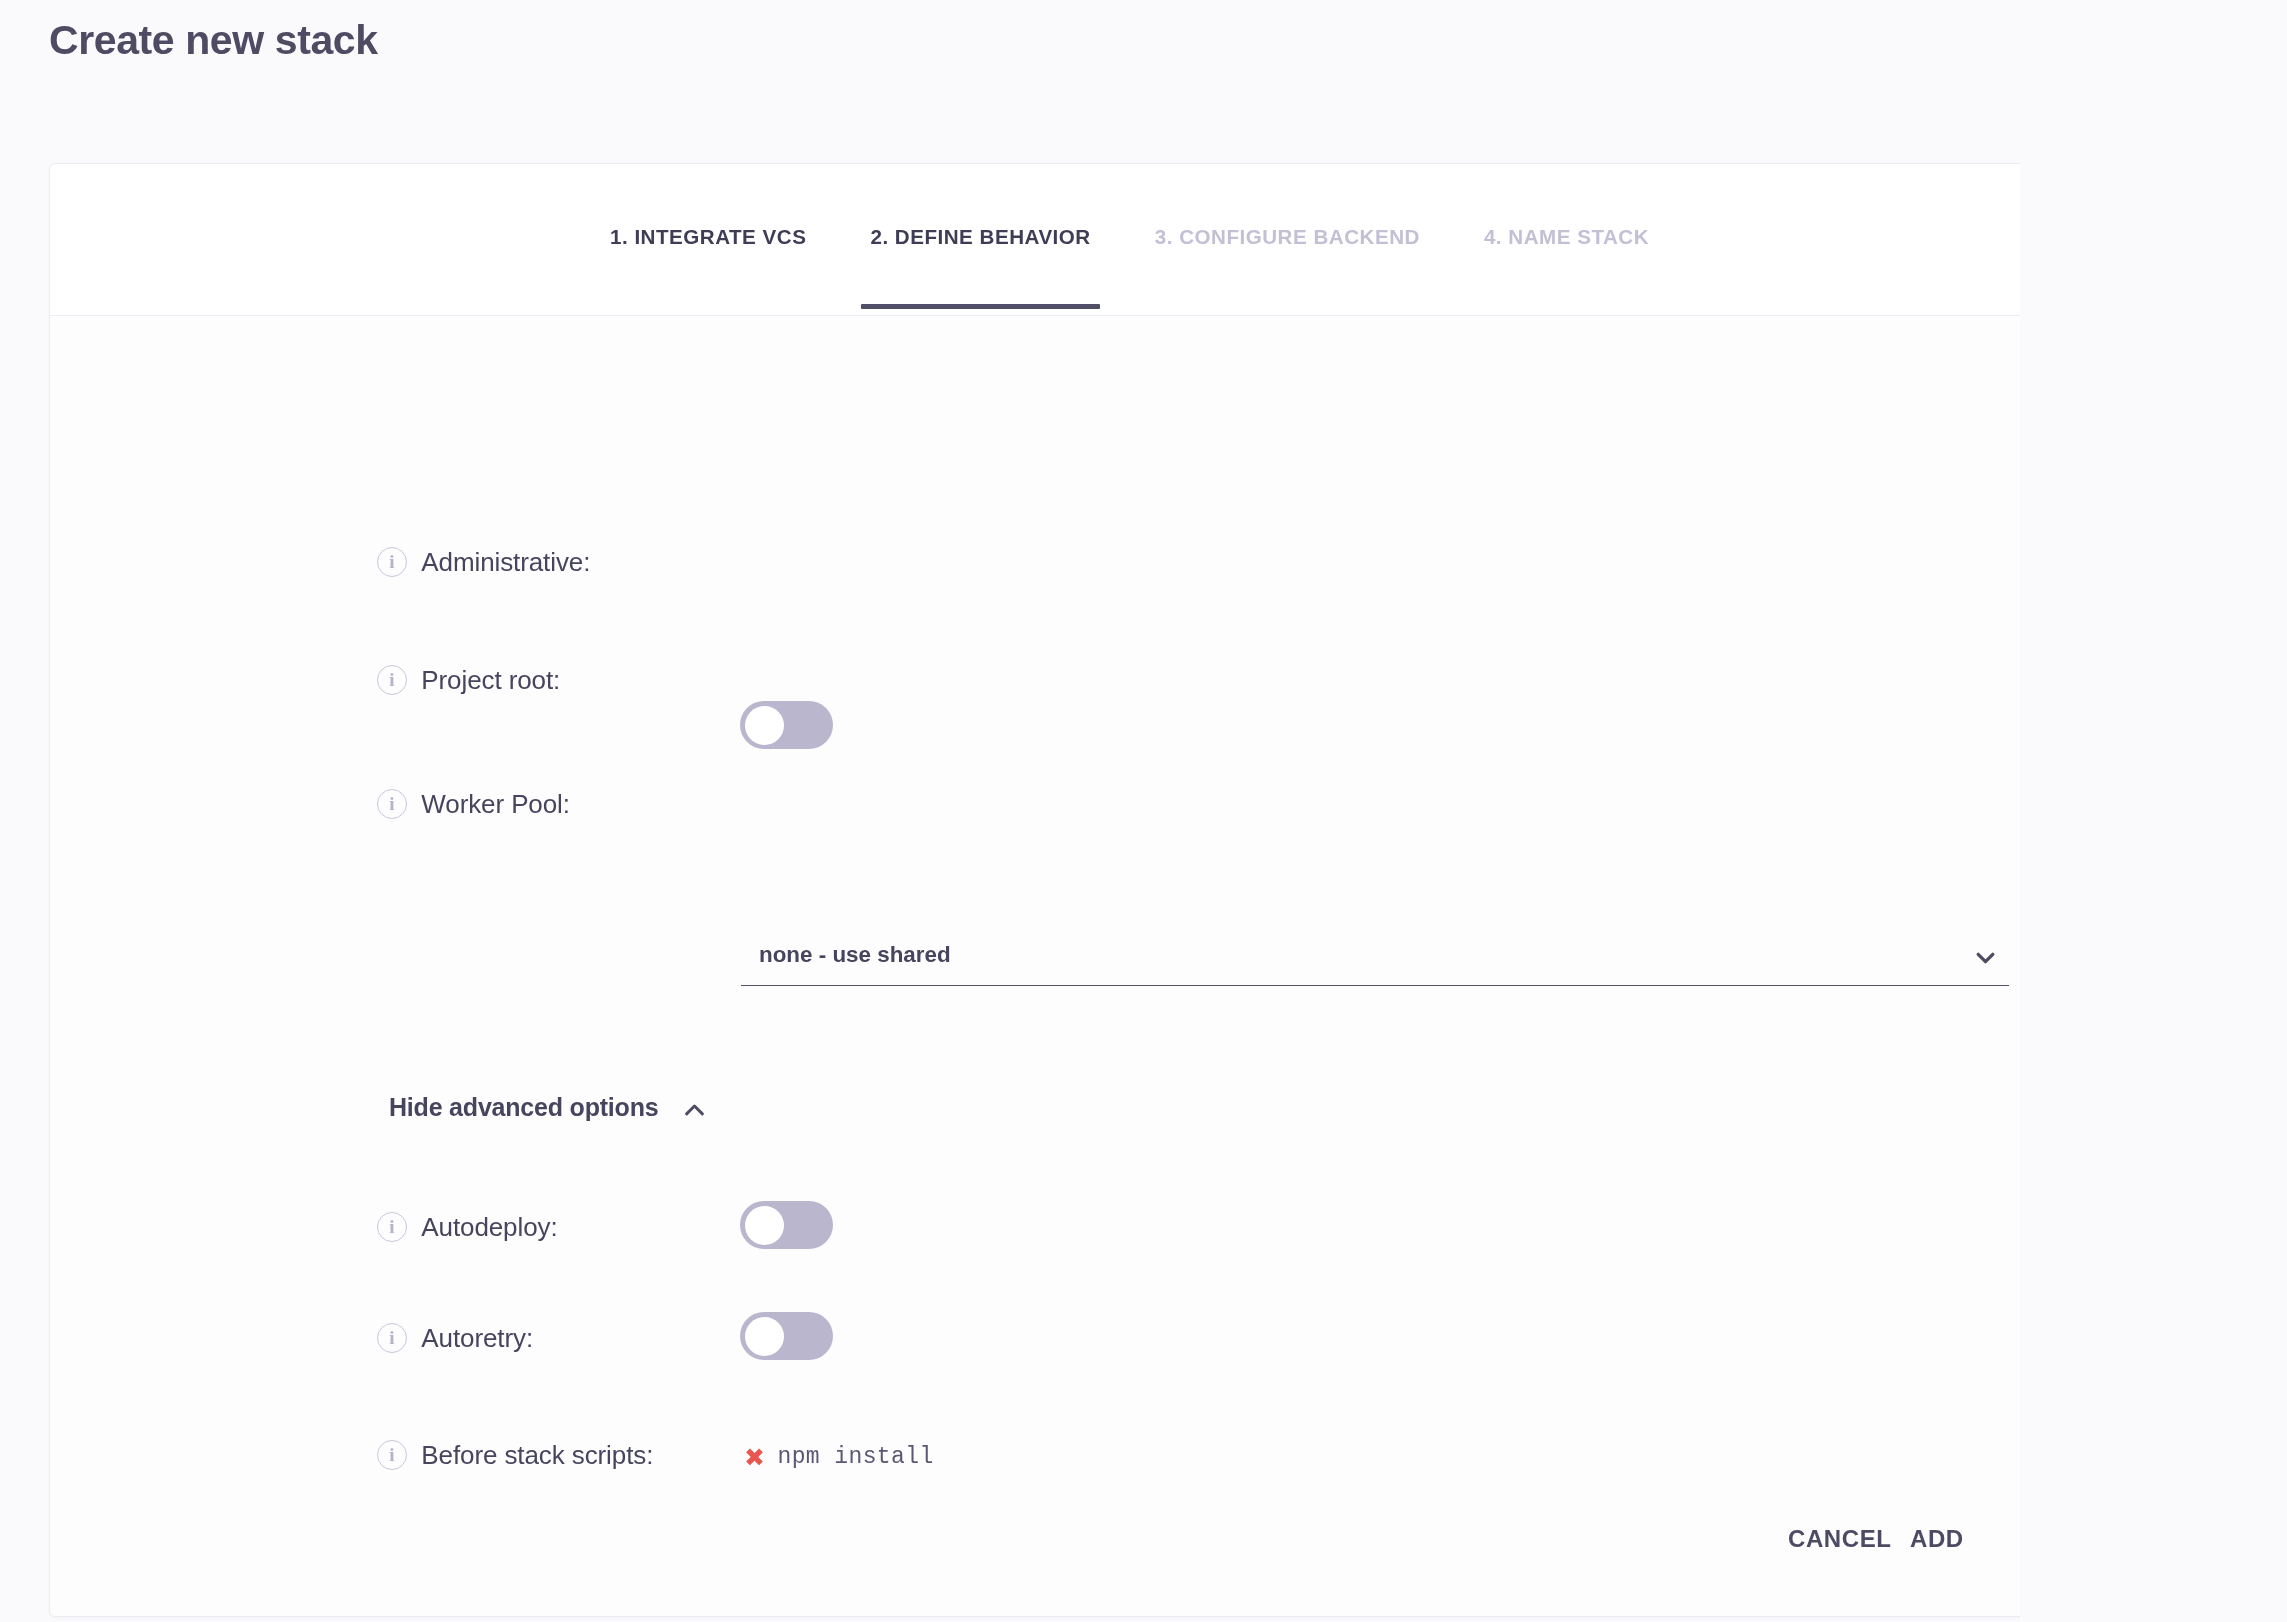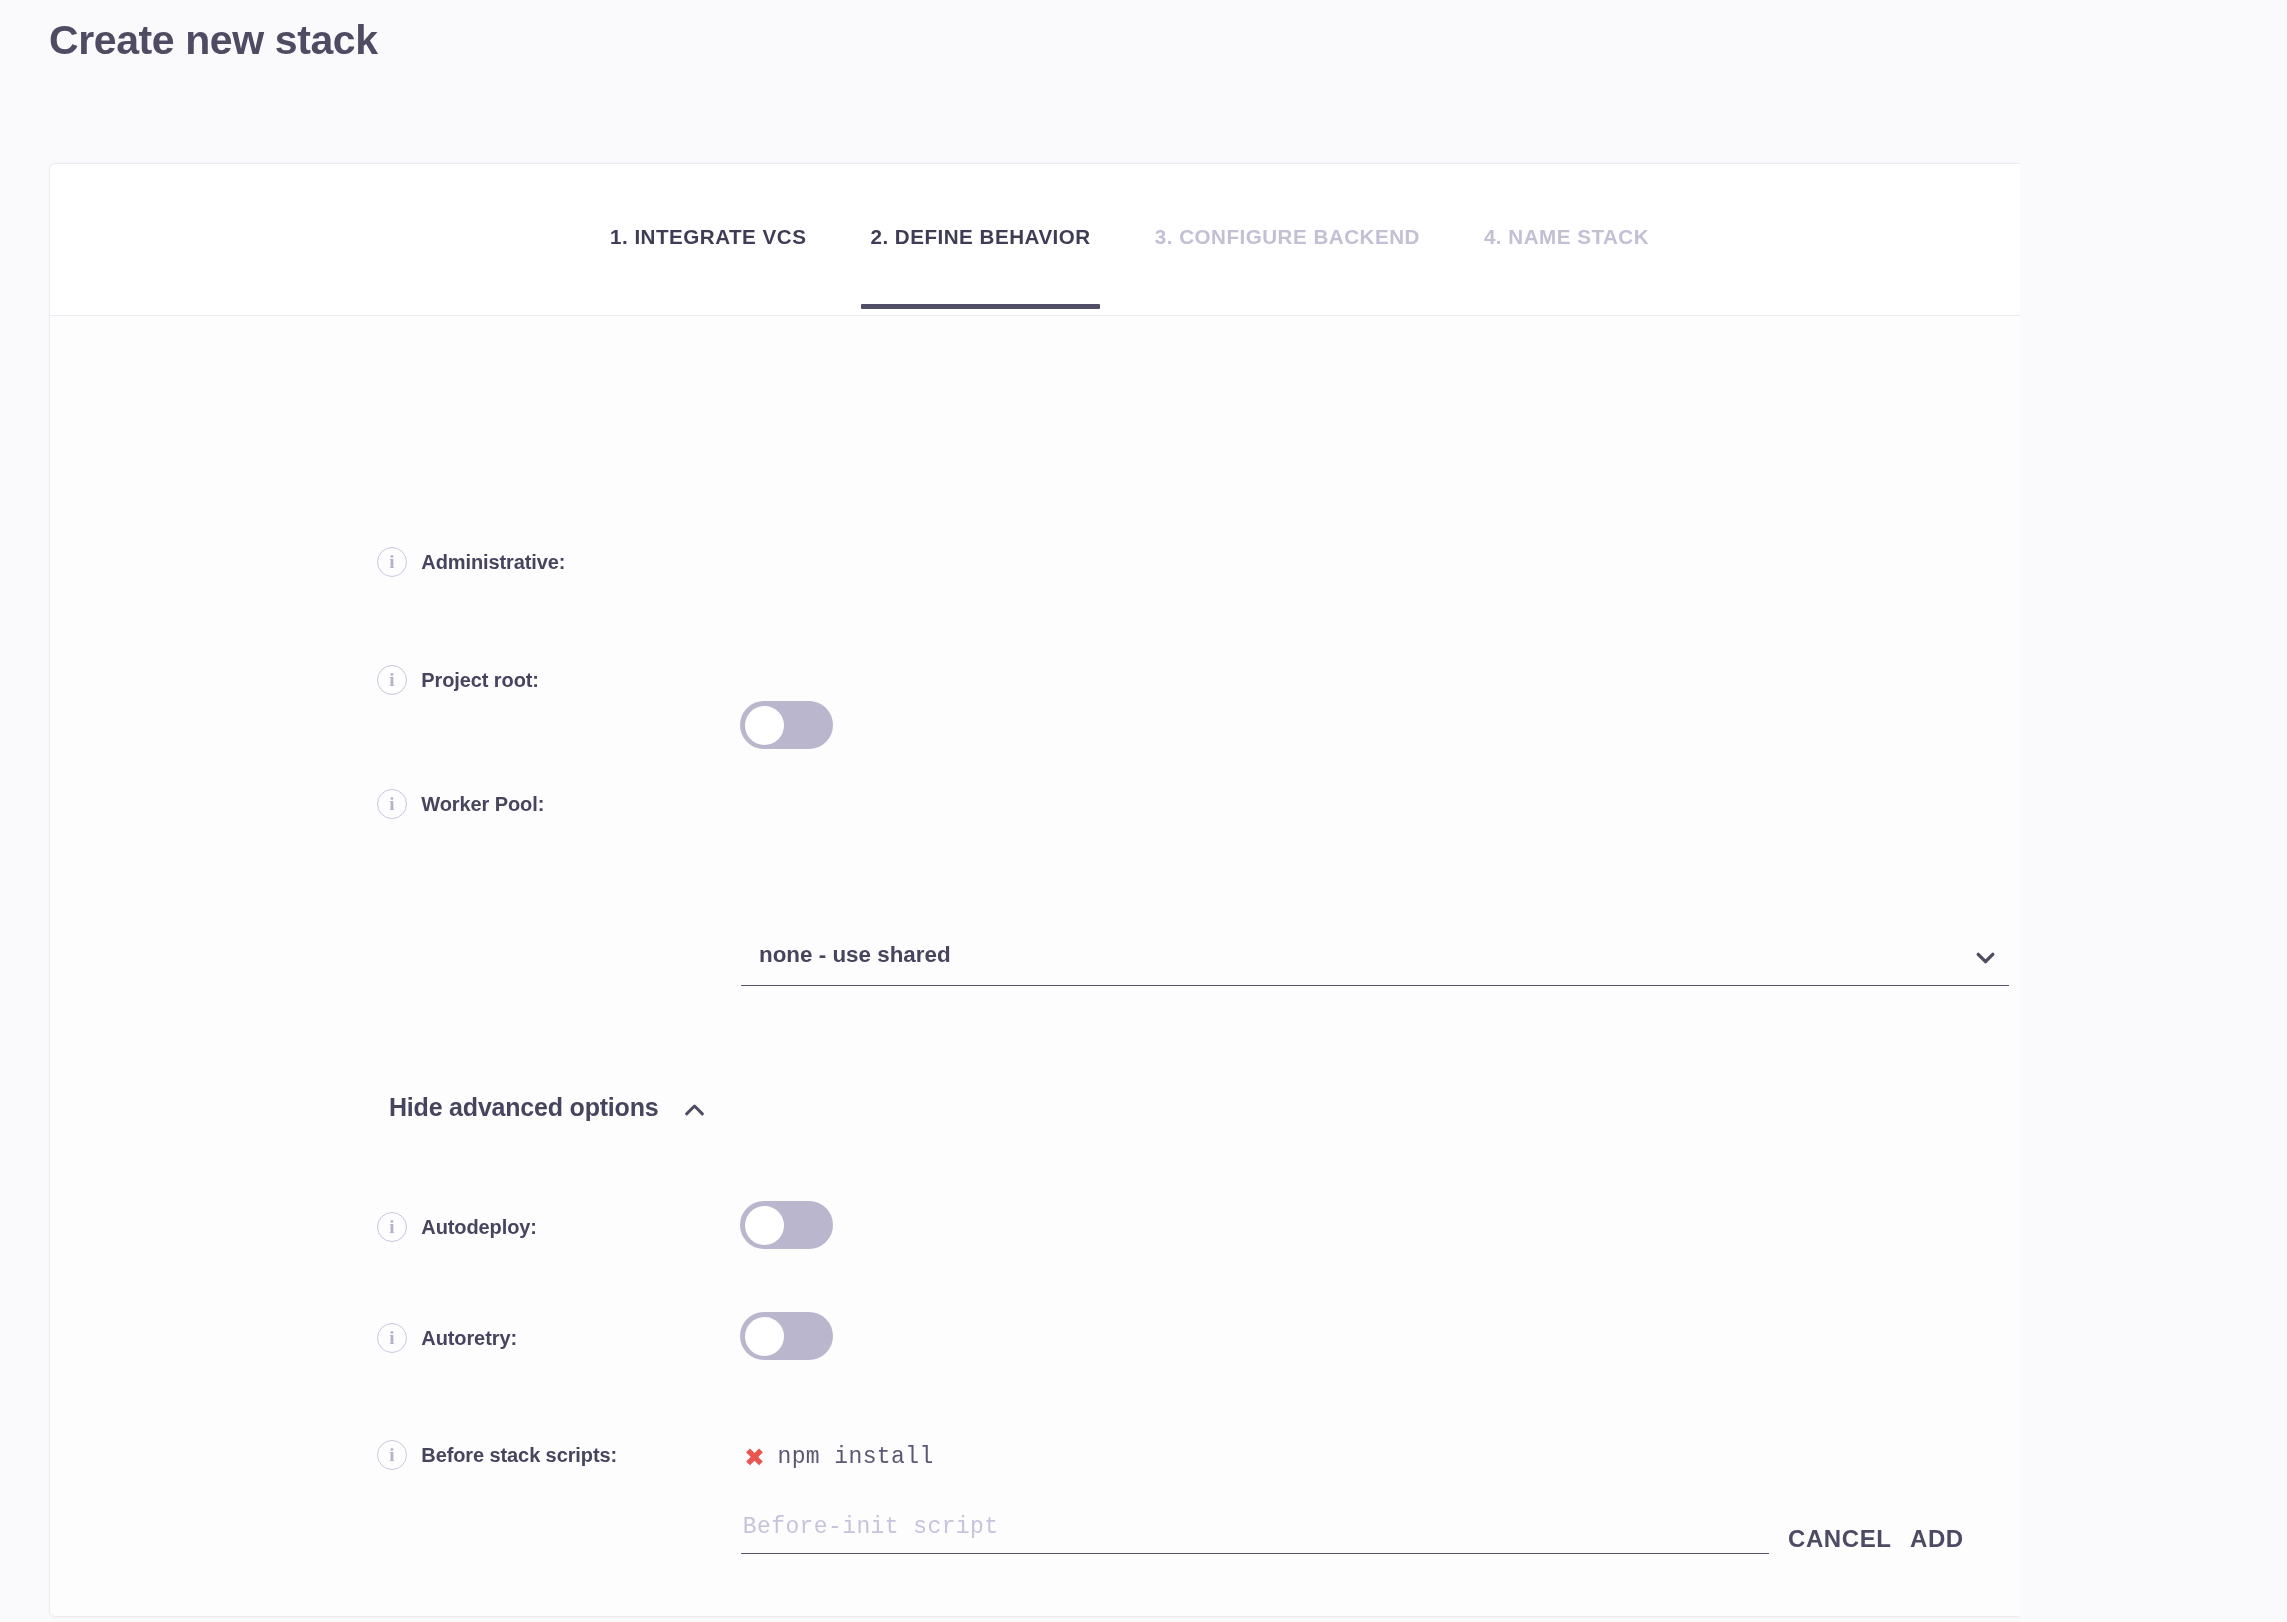--- a/index.html
+++ b/index.html
@@ -116,22 +116,22 @@
     color: #b4b1c9;
     font-family: "Liberation Serif", serif;
     line-height: 1;
     cursor: pointer;
     user-select: none;
   }
   .info-icon span { display: block; transform: translateY(-0.9px); }
 
   .field-label {
     margin-left: 14.3px;
-    font-size: 20px;
-    font-weight: 700;
+    font-size: 26px;
+    font-weight: 400;
     color: #47455e;
     white-space: nowrap;
     line-height: 30px;
     letter-spacing: -0.1px;
   }
 
   
   .toggle {
     width: 93px;
     height: 48px;
@@ -350,23 +350,20 @@
             <span>i</span>
           </div>
         <div class="field-label">Before stack scripts:</div>
       </div>
 
       <div class="script-item" style="position:absolute; left:694px; top:1128px;">
         <span class="script-x">✖</span>
         <span class="script-text">npm install</span>
       </div>
 
-      <div style="position:absolute; left:691px; top:1198px; width:1028px;">
-        <input class="uinput mono-input" type="text" placeholder="Before-init script" style="">
-      </div>
 
       <button class="link-btn" style="position:absolute; left:1738px; top:1209px;">CANCEL</button>
       <button class="link-btn" style="position:absolute; left:1860px; top:1209px;">ADD</button>
 
     </div>
   </div>
 </div>
 
 
 </body></html>

